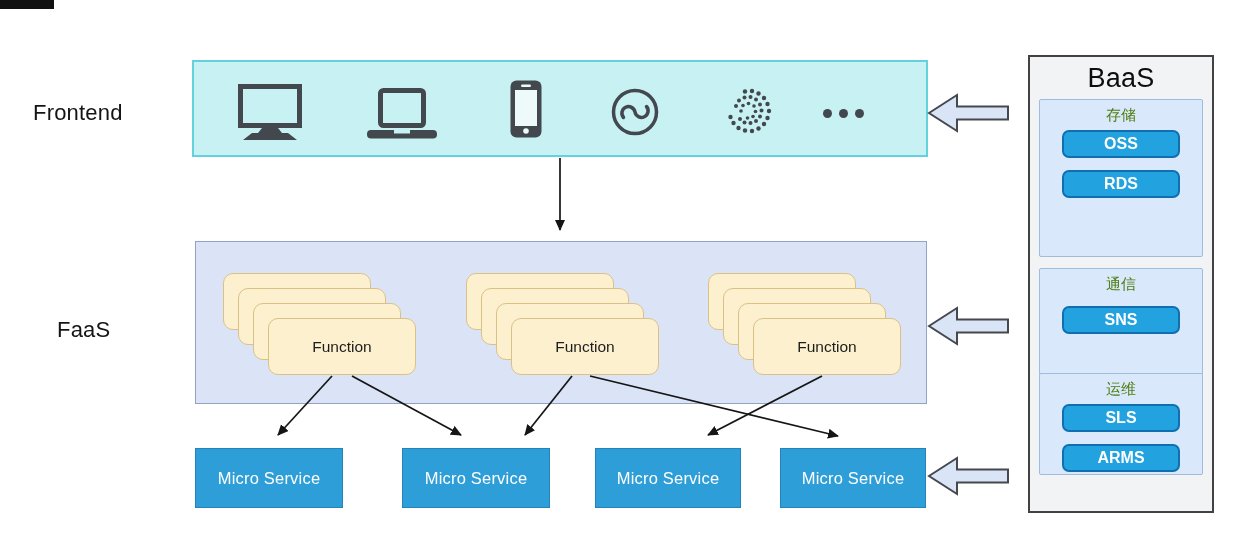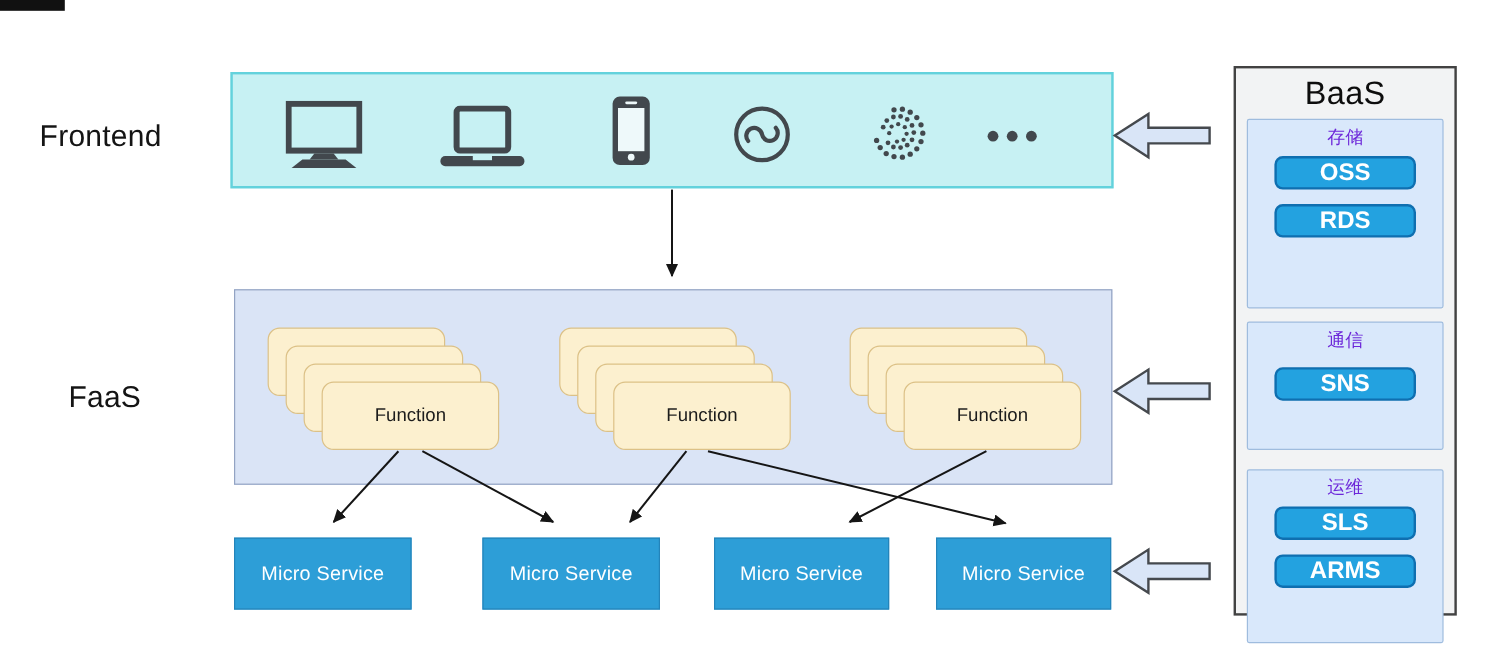--- a/index.html
+++ b/index.html
@@ -2,21 +2,21 @@
 <html style="--frontend-fill: #c7f1f3; --frontend-border: #63d2dc; --faas-fill: #dae4f6; --faas-border: #93a3c3; --card-fill: #fcf0cf; --card-border: #dcc187; --service-fill: #2d9ed7; --service-border: #2384ba; --baas-fill: #f2f3f4; --baas-border: #424242; --panel-fill: #d9e8fb; --panel-border: #9fbcde; --btn-fill: #23a2e0; --btn-border: #0f6fb0; --block-arrow-fill: #d9e5f7; --block-arrow-border: #45494e; --icon-color: #42484d; --arrow-color: #151515;"><head>
 <meta charset="utf-8">
 <style>
   html,body{margin:0;padding:0;background:#fff;}
   .canvas{
     position:relative;width:1240px;height:559px;background:#fff;overflow:hidden;
     font-family:"Liberation Sans", sans-serif;color:#111;
   }
   .corner-mark{position:absolute;left:0;top:0;width:54px;height:9px;background:#111;}
 
-  .row-label{position:absolute;font-size:25px;color:#141414;letter-spacing:.2px;}
+  .row-label{position:absolute;font-size:22px;color:#141414;letter-spacing:.2px;}
 
   
   .frontend-box{
     position:absolute;left:192px;top:60px;width:736px;height:97px;
     background:var(--frontend-fill,#c7f1f3);
     border:2px solid var(--frontend-border,#63d2dc);
     box-sizing:border-box;
   }
   .icon-wrap{position:absolute;}
   .dots{position:absolute;left:629px;top:47px;display:flex;gap:7px;}
@@ -57,26 +57,26 @@
     margin-left:20px;
   }
   .baas-title{width:100%;text-align:center;font-size:27px;color:#0d0d0d;margin-top:6px;letter-spacing:.3px;}
   .panel{
     position:absolute;left:9px;width:164px;
     background:var(--panel-fill,#d9e8fb);
     border:1px solid var(--panel-border,#9fbcde);
     box-sizing:border-box;border-radius:2px;
     display:flex;flex-direction:column;align-items:center;padding-top:4px;
   }
-  .panel-label{font-size:15px;font-weight:500;color:#6d28d9;height:21px;line-height:21px;}
+  .panel-label{font-size:15px;font-weight:500;color:#4d7c0f;height:21px;line-height:21px;}
   .pbtn{
     width:114px;height:24px;line-height:24px;text-align:center;
     background:var(--btn-fill,#23a2e0);
     border:2px solid var(--btn-border,#0f6fb0);
-    border-radius:7px;color:#fff;font-size:20px;font-weight:bold;
+    border-radius:7px;color:#fff;font-size:16px;font-weight:bold;
     margin-top:12px;
   }
   .pbtn.first{margin-top:5px;}
 
   .overlay{position:absolute;left:0;top:0;width:1240px;height:559px;pointer-events:none;}
   svg{display:block;}
 </style>
 </head>
 <body>
 
@@ -215,21 +215,21 @@
       <div class="panel-label">存储</div>
       <div class="pbtn first">OSS</div>
       <div class="pbtn">RDS</div>
     </div>
 
     <div class="panel" style="top:211px;height:107px">
       <div class="panel-label">通信</div>
       <div class="pbtn">SNS</div>
     </div>
 
-    <div class="panel" style="top:334px;height:145px">
+    <div class="panel" style="top:316px;height:102px">
       <div class="panel-label">运维</div>
       <div class="pbtn first">SLS</div>
       <div class="pbtn">ARMS</div>
     </div>
   </div>
 
   <svg class="overlay" viewBox="0 0 1240 559">
     <defs>
       <marker id="ah" markerUnits="userSpaceOnUse" markerWidth="12" markerHeight="11" refX="10" refY="5" orient="auto">
         <path d="M0,0 L11,5 L0,10 z" style="fill:var(--arrow-color,#151515)"></path>

